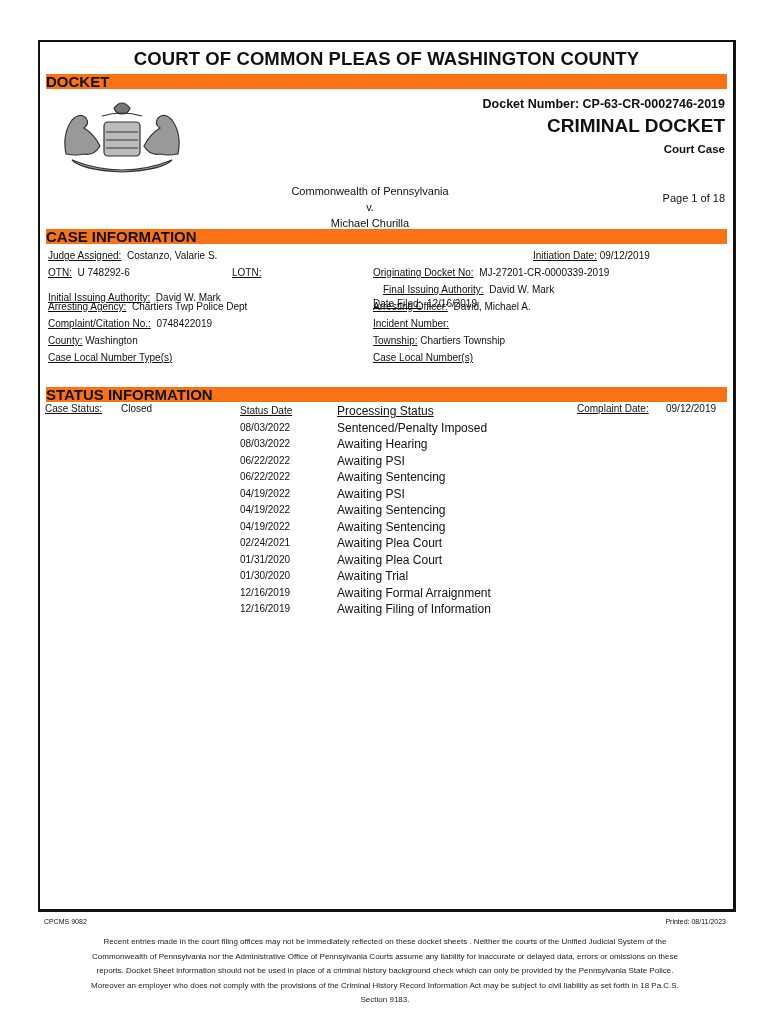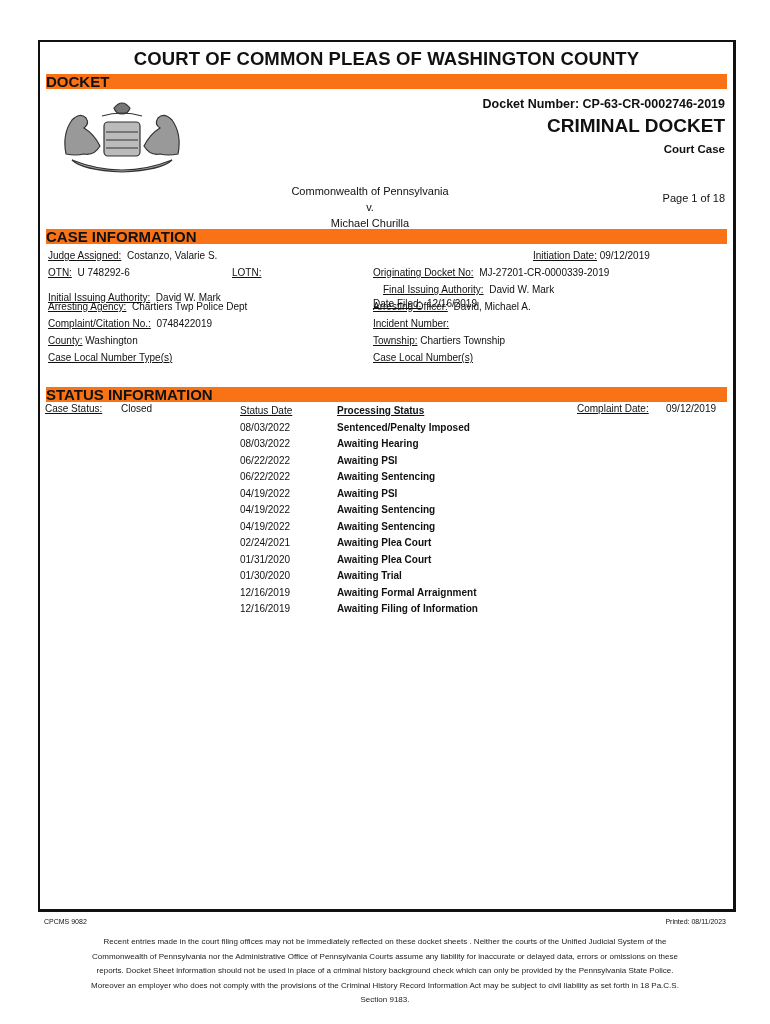--- a/index.html
+++ b/index.html
@@ -12,21 +12,21 @@
   .band-status { left: 6px; right: 6px; top: 345px; }
   .seal { position: absolute; left: 12px; top: 52px; width: 140px; height: 82px; }
   .docket-number { position: absolute; right: 8px; top: 55px; font-weight: bold; font-size: 12.5px; }
   .criminal { position: absolute; right: 8px; top: 73px; font-weight: bold; font-size: 19px; margin-left: 40px; }
   .court-case { position: absolute; right: 8px; top: 101px; font-weight: bold; font-size: 11.5px; padding-left: 46px; }
   .caption { position: absolute; left: 200px; width: 260px; top: 141px; text-align: center; font-size: 11px; line-height: 16px; }
   .page-of { position: absolute; right: 8px; top: 150px; font-size: 11px; }
   .field { position: absolute; font-size: 10px; white-space: nowrap; }
   .lbl { text-decoration: underline; }
   .sdates { position: absolute; left: 200px; top: 361px; font-size: 10px; line-height: 16.5px; }
-  .sproc { position: absolute; left: 297px; top: 361px; font-size: 10px; line-height: 16.5px; font-weight: bold; }
+  .sproc { position: absolute; left: 297px; top: 361px; font-size: 12px; line-height: 16.5px; }
   .sdates div, .sproc div { white-space: nowrap; }
   .footer-left { position: absolute; left: 44px; top: 918px; font-size: 7px; }
   .footer-right { position: absolute; right: 44px; top: 918px; font-size: 7px; }
   .disclaimer { position: absolute; left: 80px; width: 610px; top: 935px; text-align: center; font-size: 8px; line-height: 14.5px; color: #222; }
 </style>
 </head>
 <body>
 
 <div class="frame">
   <div class="title">COURT OF COMMON PLEAS OF WASHINGTON COUNTY</div>

